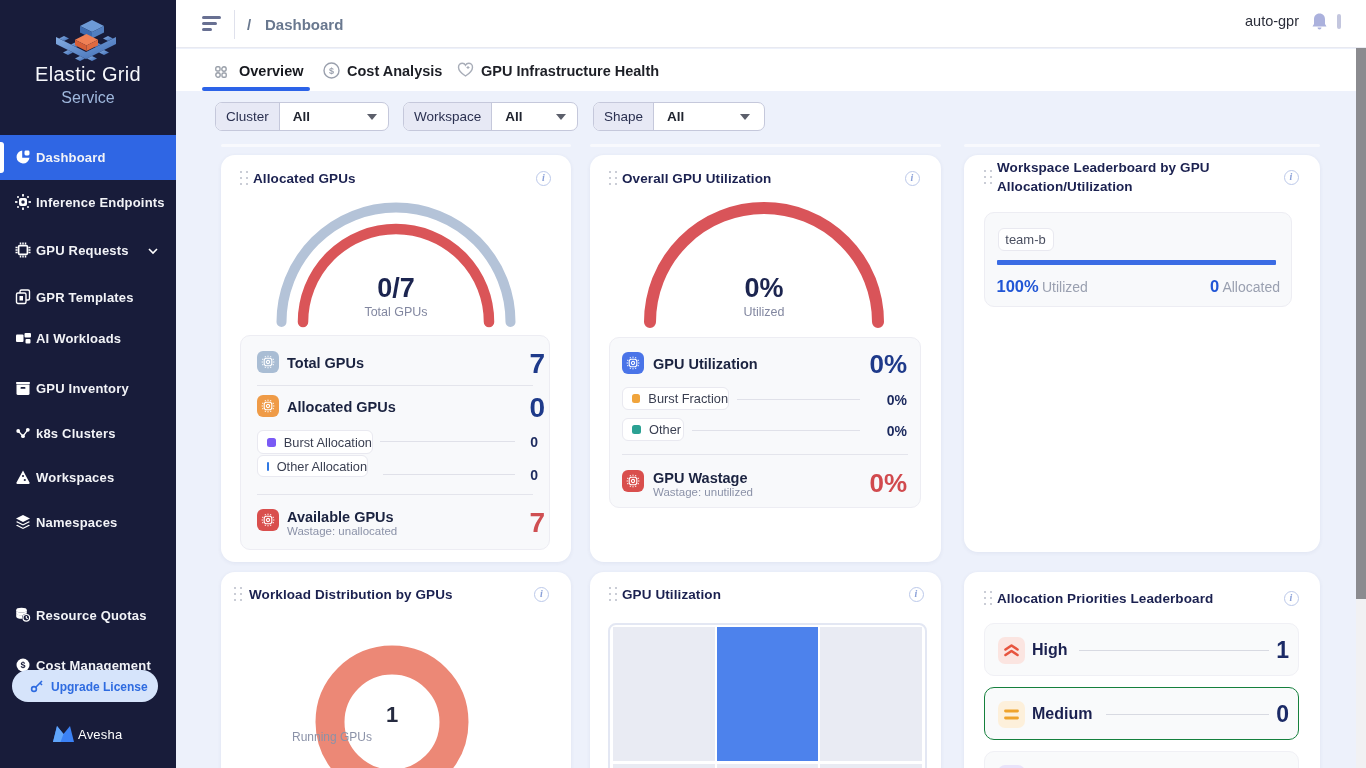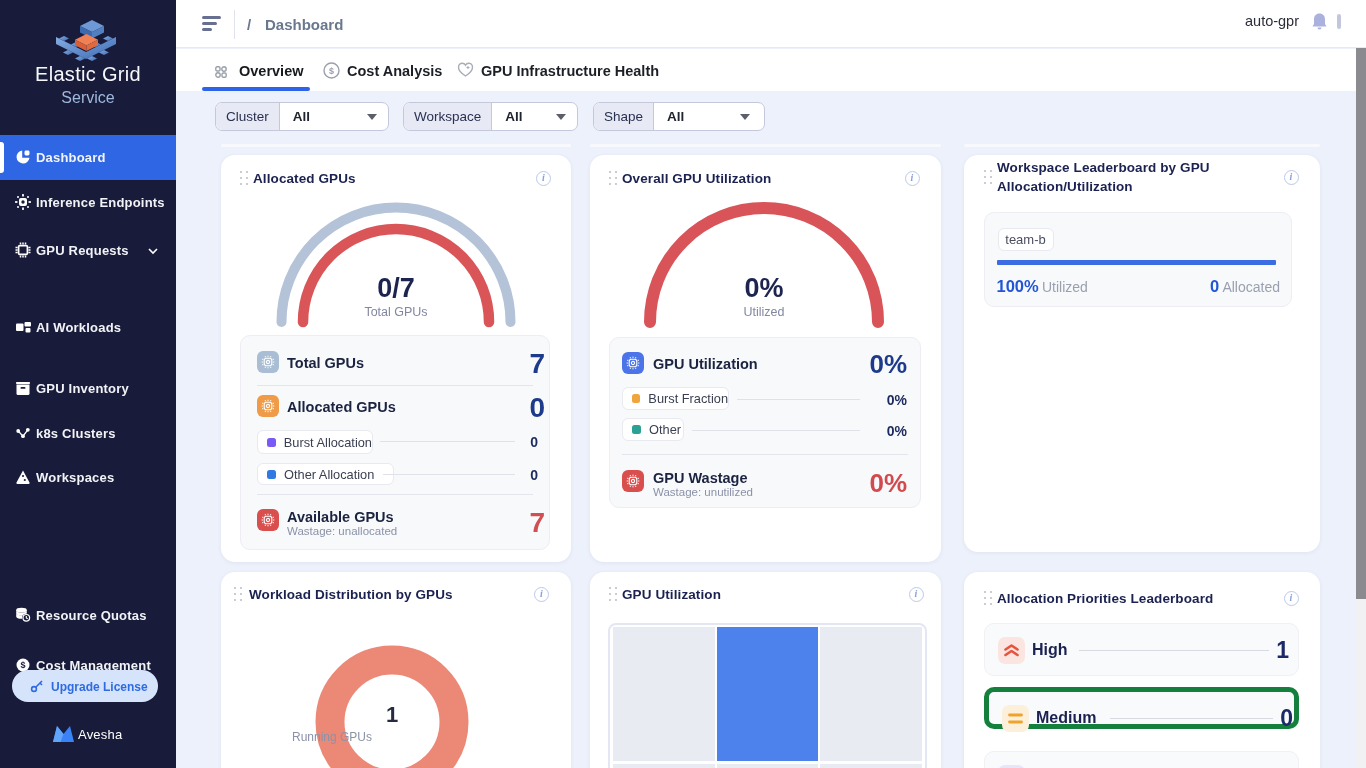--- a/index.html
+++ b/index.html
@@ -121,21 +121,31 @@
         </g>
         <g stroke="#fff" stroke-width="1.5">
           <path d="M5.5 .5 V2.6 M8 .5 V2.6 M10.5 .5 V2.6 M5.5 13.4 V15.5 M8 13.4 V15.5 M10.5 13.4 V15.5 M.5 5.5 H2.6 M.5 8 H2.6 M.5 10.5 H2.6 M13.4 5.5 H15.5 M13.4 8 H15.5 M13.4 10.5 H15.5"></path>
         </g>
       </svg>
   <span class="lb">GPU Requests</span>
       <svg class="abs" style="left:147px;top:19px;" width="12" height="8" viewBox="0 0 12 8">
         <path d="M2 2 L6 6 L10 2" stroke="#fff" stroke-width="1.6" fill="none"></path>
       </svg>
 </div>
-<div class="navitem" style="top:304px;padding-left:44px;">
+<div class="navitem" style="top:274.5px;">
+  <svg class="ic" viewBox="0 0 16 16">
+        <g fill="none" stroke="#fff" stroke-width="1.4">
+          <rect x="1.5" y="4" width="9.5" height="10.5" rx="1.5"></rect>
+          <path d="M5 4 V2.5 A1.5 1.5 0 0 1 6.5 1 H13 A1.5 1.5 0 0 1 14.5 2.5 V9.5 A1.5 1.5 0 0 1 13 11 H11"></path>
+        </g>
+        <rect x="4.5" y="7" width="3.5" height="4.5" fill="#fff"></rect>
+      </svg>
+  <span class="lb">GPR Templates</span>
+</div>
+<div class="navitem" style="top:315px;padding-left:44px;">
   <svg class="ic" viewBox="0 0 16 16">
         <g fill="#fff">
           <rect x="1" y="4.5" width="7.5" height="7.5" rx="1"></rect>
           <rect x="9.5" y="3" width="6.5" height="4.5" rx="1"></rect>
           <rect x="10.5" y="9" width="5" height="4.5" rx="1"></rect>
         </g>
       </svg>
   <span class="lb">AI Workloads</span>
 </div>
 <div class="navitem" style="top:365.5px;">
@@ -159,20 +169,30 @@
       </svg>
   <span class="lb">k8s Clusters</span>
 </div>
 <div class="navitem" style="top:454.5px;">
   <svg class="ic" viewBox="0 0 16 16">
         <path d="M8 1.5 L14.5 13.5 a1 1 0 0 1 -0.9 1.5 H2.4 a1 1 0 0 1 -0.9 -1.5 Z" fill="#fff"></path>
         <circle cx="8" cy="7" r="1.1" fill="#1a1e3c"></circle>
         <circle cx="9.8" cy="11" r="1.1" fill="#1a1e3c"></circle>
       </svg>
   <span class="lb">Workspaces</span>
+</div>
+<div class="navitem" style="top:499.5px;">
+  <svg class="ic" viewBox="0 0 16 16">
+        <g fill="#fff">
+          <path d="M8 1 L15 4.5 L8 8 L1 4.5 Z"></path>
+          <path d="M2.2 7.3 L1 8 L8 11.5 L15 8 L13.8 7.3 L8 10.2 Z"></path>
+          <path d="M2.2 10.8 L1 11.5 L8 15 L15 11.5 L13.8 10.8 L8 13.7 Z"></path>
+        </g>
+      </svg>
+  <span class="lb">Namespaces</span>
 </div>
 <div class="navitem" style="top:592.5px;">
   <svg class="ic" viewBox="0 0 16 16">
         <g fill="#fff">
           <ellipse cx="6.5" cy="3.2" rx="5.3" ry="2.4"></ellipse>
           <path d="M1.2 3.2 v3 c0 1.3 2.4 2.4 5.3 2.4 s5.3-1.1 5.3-2.4 v-3 c0 1.3 -2.4 2.4 -5.3 2.4 s-5.3-1.1 -5.3-2.4 Z"></path>
           <path d="M1.2 6.4 v3 c0 1.3 2.4 2.4 5.3 2.4 c0.3 0 0.6 0 0.9 0 a4.6 4.6 0 0 1 -0.2 -1.4 a4.6 4.6 0 0 1 0.6 -2.2 c-0.4 0 -0.8 0.1 -1.3 0.1 c-2.9 0 -5.3 -1.1 -5.3 -2.4 Z"></path>
         </g>
         <circle cx="11.3" cy="10.8" r="4" fill="#1a1e3c"></circle>
         <circle cx="11.3" cy="10.8" r="3.3" fill="none" stroke="#fff" stroke-width="1.2"></circle>
@@ -310,21 +330,21 @@
           </g>
           <g stroke="#fff" stroke-width="1" opacity=".9">
             <path d="M7 .6 V2 M4.3 1 V2.4 M9.7 1 V2.4 M7 12 V13.4 M4.3 11.6 V13 M9.7 11.6 V13 M.6 7 H2 M1 4.3 H2.4 M1 9.7 H2.4 M12 7 H13.4 M11.6 4.3 H13 M11.6 9.7 H13"></path>
           </g>
         </svg></div>
   <div class="slabel" style="left:66px;top:244px;">Allocated GPUs</div>
   <div class="bigval" style="left:224px;top:237px;width:100px;">0</div>
   <div class="pill" style="left:36px;top:275px;width:116px;height:24px;"><b style="background:#7a5af5;"></b>Burst Allocation</div>
   <div class="hline" style="left:159px;top:286px;width:135px;background:#e0e1e9;"></div>
   <div class="smallval" style="left:277px;top:279px;width:40px;">0</div>
-  <div class="pill" style="left:36px;top:308px;width:137px;height:22px;"><b style="background:#3079e3;"></b>Other Allocation</div>
+  <div class="pill" style="left:36px;top:300px;width:111px;height:22px;"><b style="background:#3079e3;"></b>Other Allocation</div>
   <div class="hline" style="left:162px;top:319px;width:132px;background:#e0e1e9;"></div>
   <div class="smallval" style="left:277px;top:312px;width:40px;">0</div>
   <div class="hline" style="left:36px;top:339px;width:276px;"></div>
   <div class="sicon" style="left:36px;top:354px;background:#d94f4d;"><svg width="22" height="22" viewBox="-4 -4 22 22">
           <g fill="none" stroke="#fff" stroke-width="1.1">
             <rect x="3.2" y="3.2" width="7.6" height="7.6" rx="2.2"></rect>
             <circle cx="7" cy="7" r="1.6"></circle>
           </g>
           <g stroke="#fff" stroke-width="1" opacity=".9">
             <path d="M7 .6 V2 M4.3 1 V2.4 M9.7 1 V2.4 M7 12 V13.4 M4.3 11.6 V13 M9.7 11.6 V13 M.6 7 H2 M1 4.3 H2.4 M1 9.7 H2.4 M12 7 H13.4 M11.6 4.3 H13 M11.6 9.7 H13"></path>
@@ -456,21 +476,21 @@
             <g fill="none" stroke="#e7543e" stroke-width="2.6" stroke-linecap="round" stroke-linejoin="round">
               <path d="M2.5 6.5 L8.5 2.5 L14.5 6.5"></path>
               <path d="M2.5 12 L8.5 8 L14.5 12"></path>
             </g>
           </svg>
         </div>
     <div class="abs" style="left:47px;top:17px;font-size:16px;font-weight:700;color:#1b2150;">High</div>
     <div class="hline" style="left:94px;top:26px;width:190px;background:#d8dae2;"></div>
     <div class="abs" style="left:254px;top:13px;width:50px;text-align:right;font-size:23px;font-weight:700;color:#1b2a66;">1</div>
   </div>
-  <div class="abs" style="left:20px;top:115px;width:315px;height:42px;background:#f9fafb;border:5px solid #15803d;border-radius:10px;">
+  <div class="abs" style="left:20px;top:115px;width:315px;height:53px;background:#f9fafb;border:1px solid #15803d;border-radius:10px;">
     <div class="abs" style="left:13px;top:13px;width:27px;height:27px;background:#fdf0db;border-radius:7px;">
           <svg width="15" height="11" viewBox="0 0 15 11" style="position:absolute;left:6px;top:8px;">
             <g stroke="#efa32c" stroke-width="2.8" stroke-linecap="round">
               <path d="M1.5 2 H13.5"></path>
               <path d="M1.5 9 H13.5"></path>
             </g>
           </svg>
         </div>
     <div class="abs" style="left:47px;top:17px;font-size:16px;font-weight:700;color:#1b2150;">Medium</div>
     <div class="hline" style="left:121px;top:26px;width:163px;background:#d8dae2;"></div>

